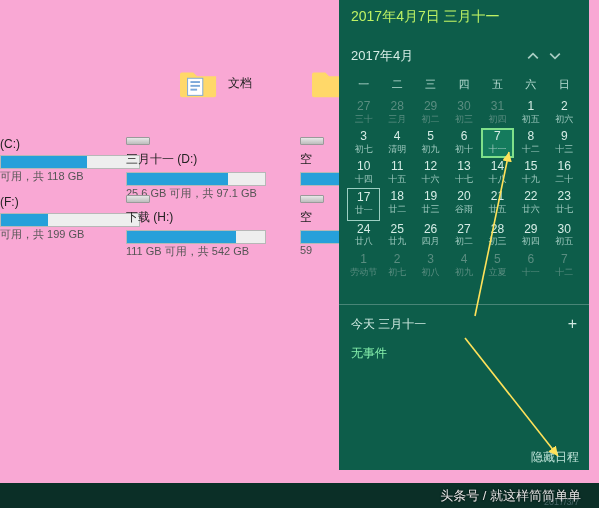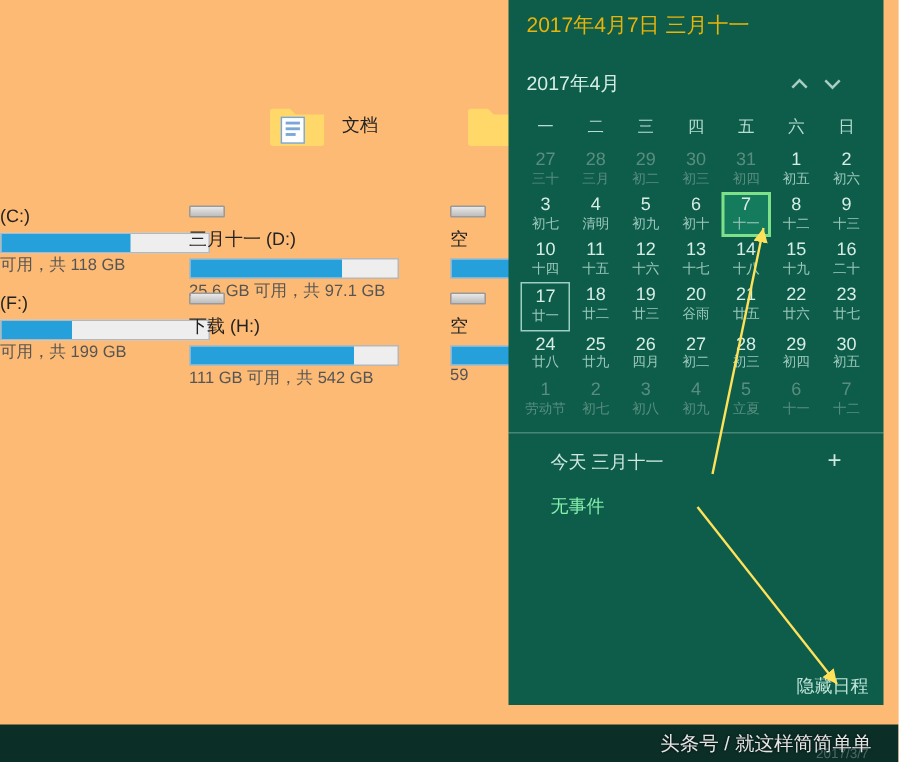--- a/index.html
+++ b/index.html
@@ -5,21 +5,21 @@
   * { box-sizing: border-box; margin: 0; padding: 0; }
   body {
     width: 599px; height: 508px;
     font-family: "Microsoft YaHei", "Segoe UI", Arial, sans-serif;
     overflow: hidden; position: relative;
     background: #fff;
   }
   
   .explorer {
     position: absolute; left: 0; top: 0; right: 0; bottom: 0;
-    background: #fdba74;
+    background: #f9a8d4;
   }
   .folder-row {
     position: absolute; top: 53px; left: 0; right: 0; height: 60px;
     display: flex;
   }
   .folder {
     display: flex; align-items: center; gap: 10px; margin-left: 180px;
   }
   .folder-icon {
     width: 38px; height: 34px; position: relative;
@@ -54,21 +54,21 @@
 
   
   .calendar-panel {
     position: absolute; right: 10px; top: 0;
     width: 250px; height: 470px;
     background: #0d5d4a;
     color: #d6ede6;
   }
   .date-header {
     padding: 8px 12px 10px 12px;
-    font-size: 14px; color: #eab308;
+    font-size: 14px; color: #bef264;
     border-bottom: 1px solid rgba(255,255,255,0); 
   }
   .month-row {
     display: flex; align-items: center; justify-content: space-between;
     padding: 10px 27px 8px 12px;
     font-size: 13px;
   }
   .month-arrows { display: flex; gap: 8px; }
   .chevron { width: 14px; height: 14px; display: inline-flex; align-items:center; justify-content:center; opacity: .8; cursor: pointer; }
   .dow-row, .week-row {
@@ -85,23 +85,23 @@
   .day .lunar { font-size: 9px; display:block; color: #9ec9be; }
   .day.dim .num, .day.dim .lunar { color: #5a8d80; }
   .day.today {
     outline: 2px solid #7fe08a; outline-offset: -2px;
     background: #157b5d;
   }
   .day.selected {
     border: 1px solid #9ccfc2;
   }
   .agenda {
-    position: absolute; left:0; right:0; top: 288px;
+    position: absolute; left:0; right:0; top: 304px;
     border-top: 1px solid rgba(255,255,255,.25);
-    padding: 10px 28px;
+    padding: 10px 12px;
   }
   .agenda-title-row {
     display: flex; justify-content: space-between; align-items: center;
     font-size: 12px; color: #cfe9e1;
   }
   .plus { font-size: 16px; color: #cfe9e1; cursor:pointer; }
   .agenda-empty { font-size: 12px; color: #86efac; margin-top: 12px; }
   .hide-agenda {
     position: absolute; bottom: 4px; right: 10px;
     font-size: 12px; color: #bfe3d8; cursor:pointer;

